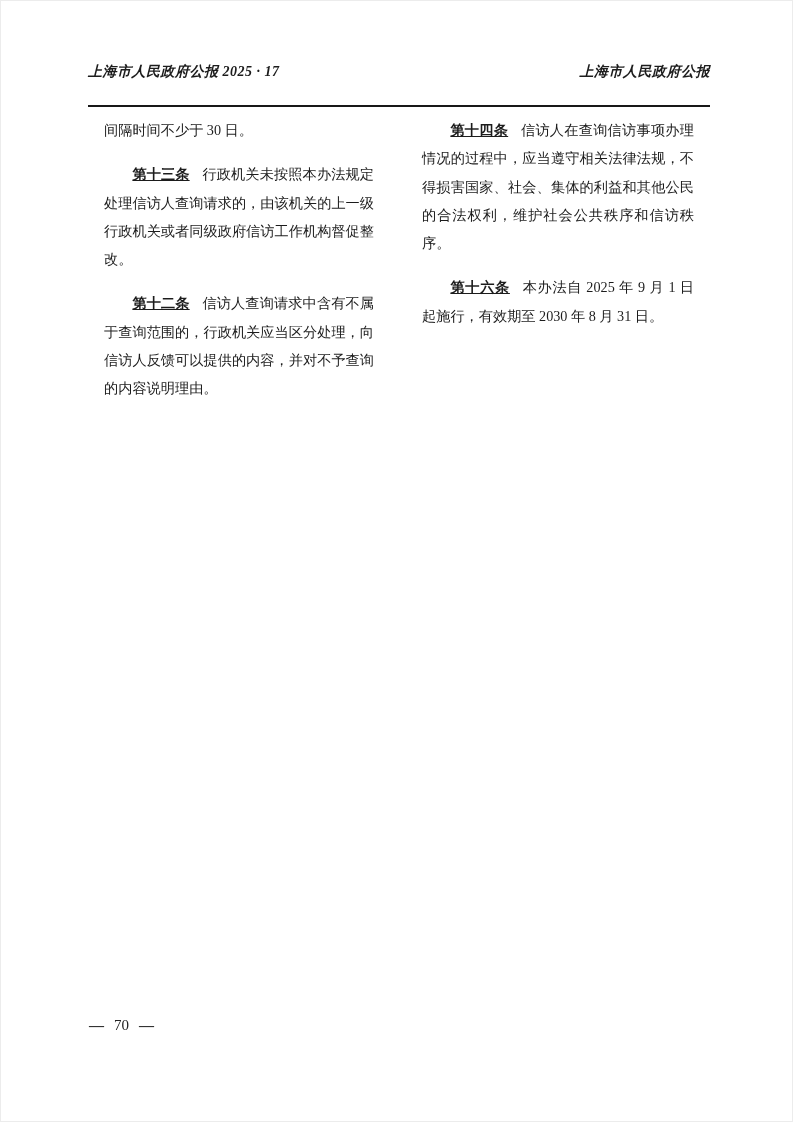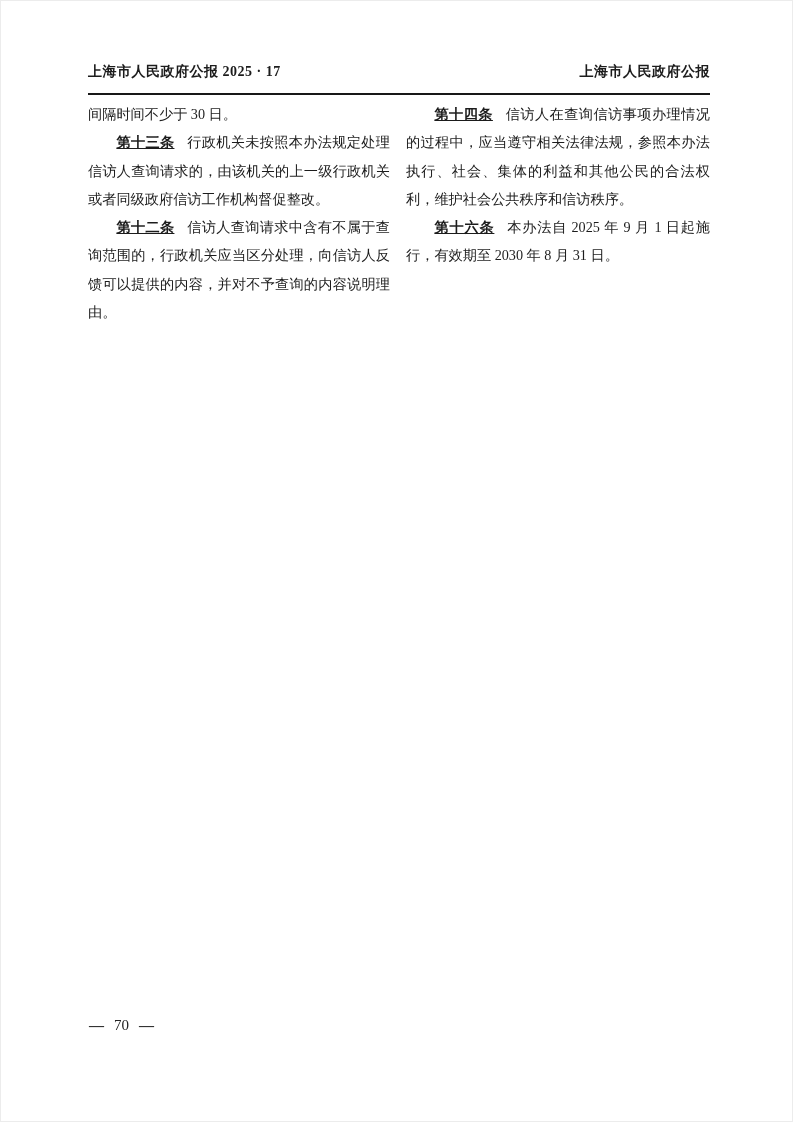--- a/index.html
+++ b/index.html
@@ -21,40 +21,41 @@
     position: absolute;
     left: 88px;
     top: 63px;
     width: 622px;
     display: flex;
     justify-content: space-between;
     align-items: flex-start;
     font-size: 14px;
     font-weight: bold;
     letter-spacing: 0.5px;
-    padding-bottom: 12px;
+    padding-bottom: 24px;
     border-bottom: 2px solid #181818;
+    font-style: italic;
   }
   .body-columns {
     position: absolute;
     left: 88px;
     top: 100px;
     width: 622px;
     display: flex;
     gap: 16px;
   }
   .col {
     font-size: 14.2px;
     line-height: 28.3px;
     text-align: justify;
     text-justify: inter-ideograph;
   }
   .col-left  { width: 302px; }
   .col-right { width: 304px; }
-  p.para { margin: 0; padding: 0; }
+  p.para { margin: 16px; padding: 0; }
   p.para.indent { text-indent: 2em; }
   .article-label {
     font-weight: bold;
     margin-right: 0.9em;
     text-decoration: underline;
   }
   .page-footer {
     position: absolute;
     left: 89px;
     top: 1015px;
@@ -79,21 +80,21 @@
 
   <main class="body-columns">
 
     <div class="col col-left">
       <p class="para"><span>间隔时间不少于 30 日。</span></p>
       <p class="para indent"><b class="article-label">第十三条</b><span>行政机关未按照本办法规定处理信访人查询请求的，由该机关的上一级行政机关或者同级政府信访工作机构督促整改。</span></p>
       <p class="para indent"><b class="article-label">第十二条</b><span>信访人查询请求中含有不属于查询范围的，行政机关应当区分处理，向信访人反馈可以提供的内容，并对不予查询的内容说明理由。</span></p>
     </div>
 
     <div class="col col-right">
-      <p class="para indent"><b class="article-label">第十四条</b><span>信访人在查询信访事项办理情况的过程中，应当遵守相关法律法规，参照本办法执行、社会、集体的利益和其他公民的合法权利，维护社会公共秩序和信访秩序。</span></p>
+      <p class="para indent"><b class="article-label">第十四条</b><span>信访人在查询信访事项办理情况的过程中，应当遵守相关法律法规，不得损害国家、社会、集体的利益和其他公民的合法权利，维护社会公共秩序和信访秩序。</span></p>
       <p class="para indent"><b class="article-label">第十六条</b><span>本办法自 2025 年 9 月 1 日起施行，有效期至 2030 年 8 月 31 日。</span></p>
     </div>
 
   </main>
 
   <footer class="page-footer">
     <span class="dash">—</span>
     <span class="page-num">70</span>
     <span class="dash">—</span>
   </footer>

